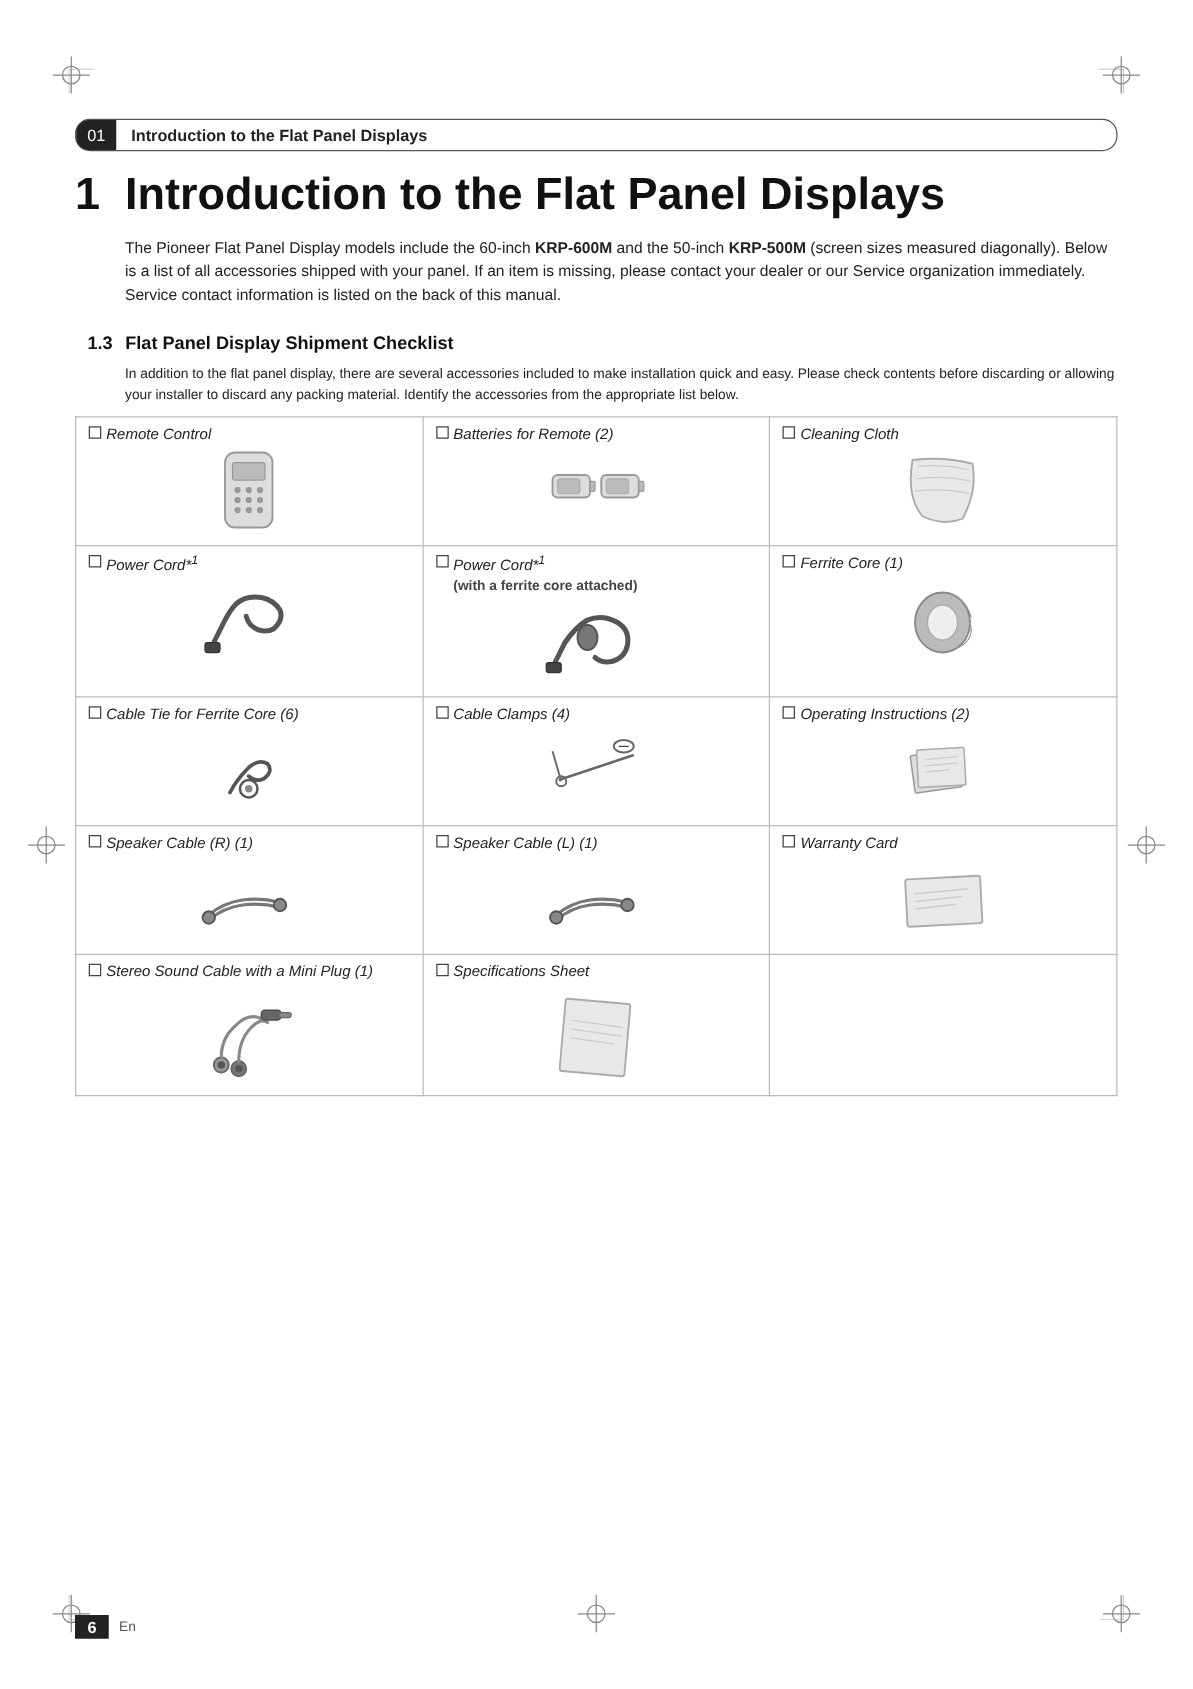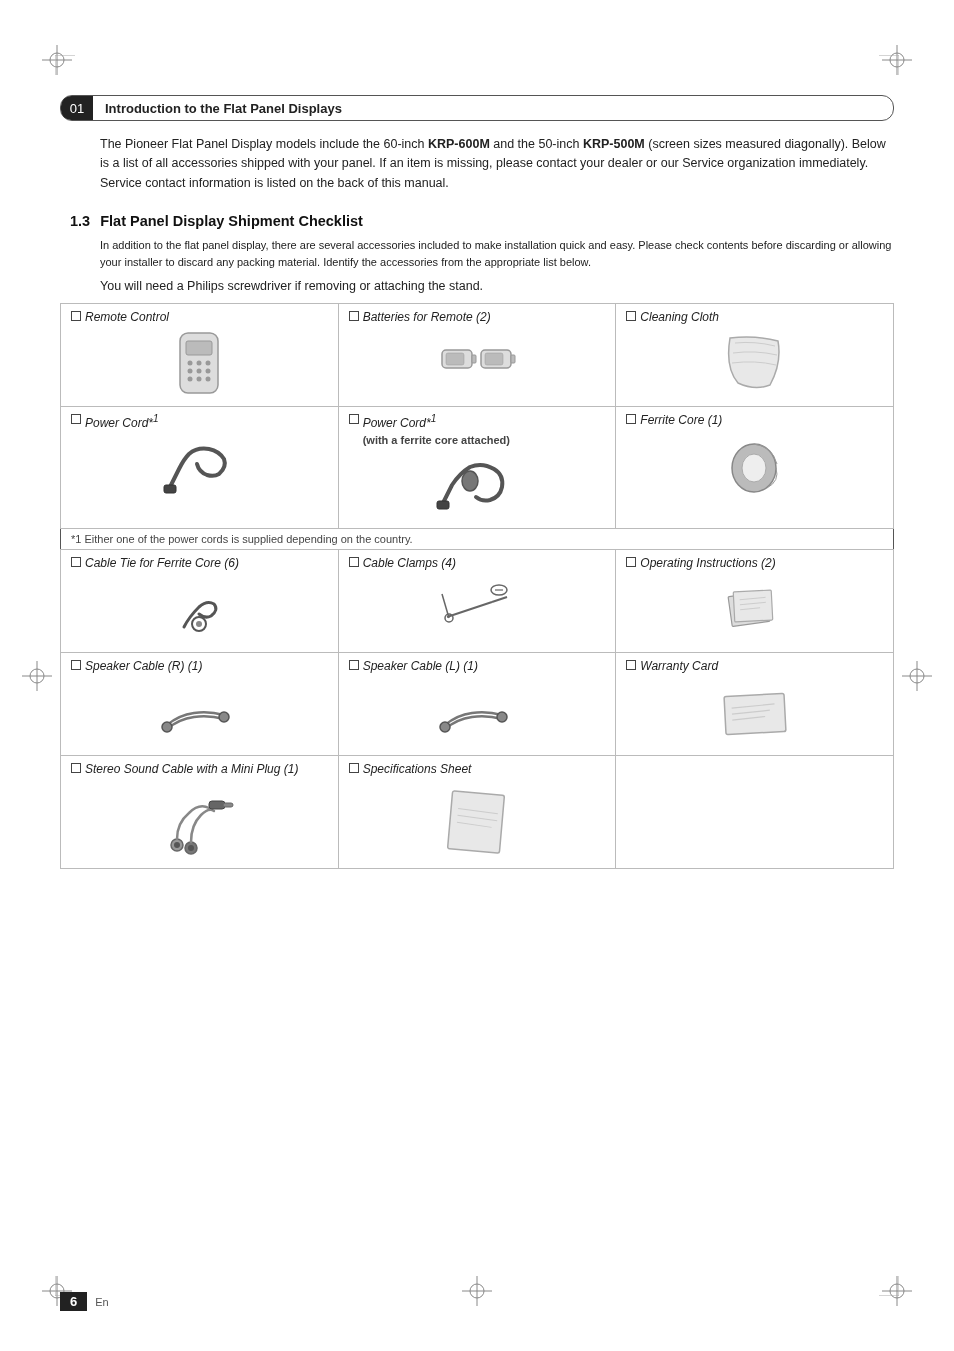--- a/index.html
+++ b/index.html
@@ -244,33 +244,36 @@
   <polyline points="0,20 20,20 20,0" fill="none" stroke="#aaa" stroke-width="1"></polyline>
 </svg>
 
 <div class="header-bar">
   <div class="header-chapter-num">01</div>
   <div class="header-chapter-title">Introduction to the Flat Panel Displays</div>
 </div>
 
 <div class="main-content">
 
+  <h1 class="page-title">
+    <span class="chapter-num">1</span>
+    <span>Introduction to the Flat Panel Displays</span>
+  </h1>
 
   <p class="intro-paragraph">
     The Pioneer Flat Panel Display models include the 60-inch <strong>KRP-600M</strong> and the 50-inch <strong>KRP-500M</strong> (screen sizes measured diagonally). Below is a list of all accessories shipped with your panel. If an item is missing, please contact your dealer or our Service organization immediately. Service contact information is listed on the back of this manual.
   </p>
 
   <h2 class="section-title">
     <span class="num">1.3</span>
     <span>Flat Panel Display Shipment Checklist</span>
   </h2>
 
   <p class="section-paragraph">In addition to the flat panel display, there are several accessories included to make installation quick and easy. Please check contents before discarding or allowing your installer to discard any packing material. Identify the accessories from the appropriate list below.</p>
 
-  <p class="screwdriver-note">You will need a Philips screwdriver if removing or attaching the stand.</p>
 
   <table class="accessories-table">
     <tbody>
 
     <tr class="item-row">
       <td>
         <div class="item-label">
           <span class="item-checkbox"></span>
           <span>Remote Control</span>
         </div>
@@ -360,23 +363,20 @@
           <svg width="65" height="60" viewBox="0 0 65 60">
             <ellipse cx="32" cy="32" rx="22" ry="24" fill="#bbb" stroke="#888" stroke-width="1.5"></ellipse>
             <ellipse cx="32" cy="32" rx="12" ry="14" fill="#eee" stroke="#aaa" stroke-width="1"></ellipse>
             <path d="M32,8 Q50,10 55,28" fill="none" stroke="#999" stroke-width="1"></path>
             <path d="M54,32 Q58,45 45,52" fill="none" stroke="#999" stroke-width="1"></path>
           </svg>
         </div>
       </td>
     </tr>
 
-    <tr>
-      <td colspan="3" class="footnote">*1  Either one of the power cords is supplied depending on the country.</td>
-    </tr>
 
     <tr class="item-row">
       <td>
         <div class="item-label">
           <span class="item-checkbox"></span>
           <span>Cable Tie for Ferrite Core (6)</span>
         </div>
         <div class="item-image">
           <svg width="60" height="55" viewBox="0 0 60 55">
             <path d="M15,45 Q20,35 30,25 Q38,18 45,22 Q50,28 42,34 Q36,37 30,32" fill="none" stroke="#555" stroke-width="3" stroke-linecap="round"></path>

